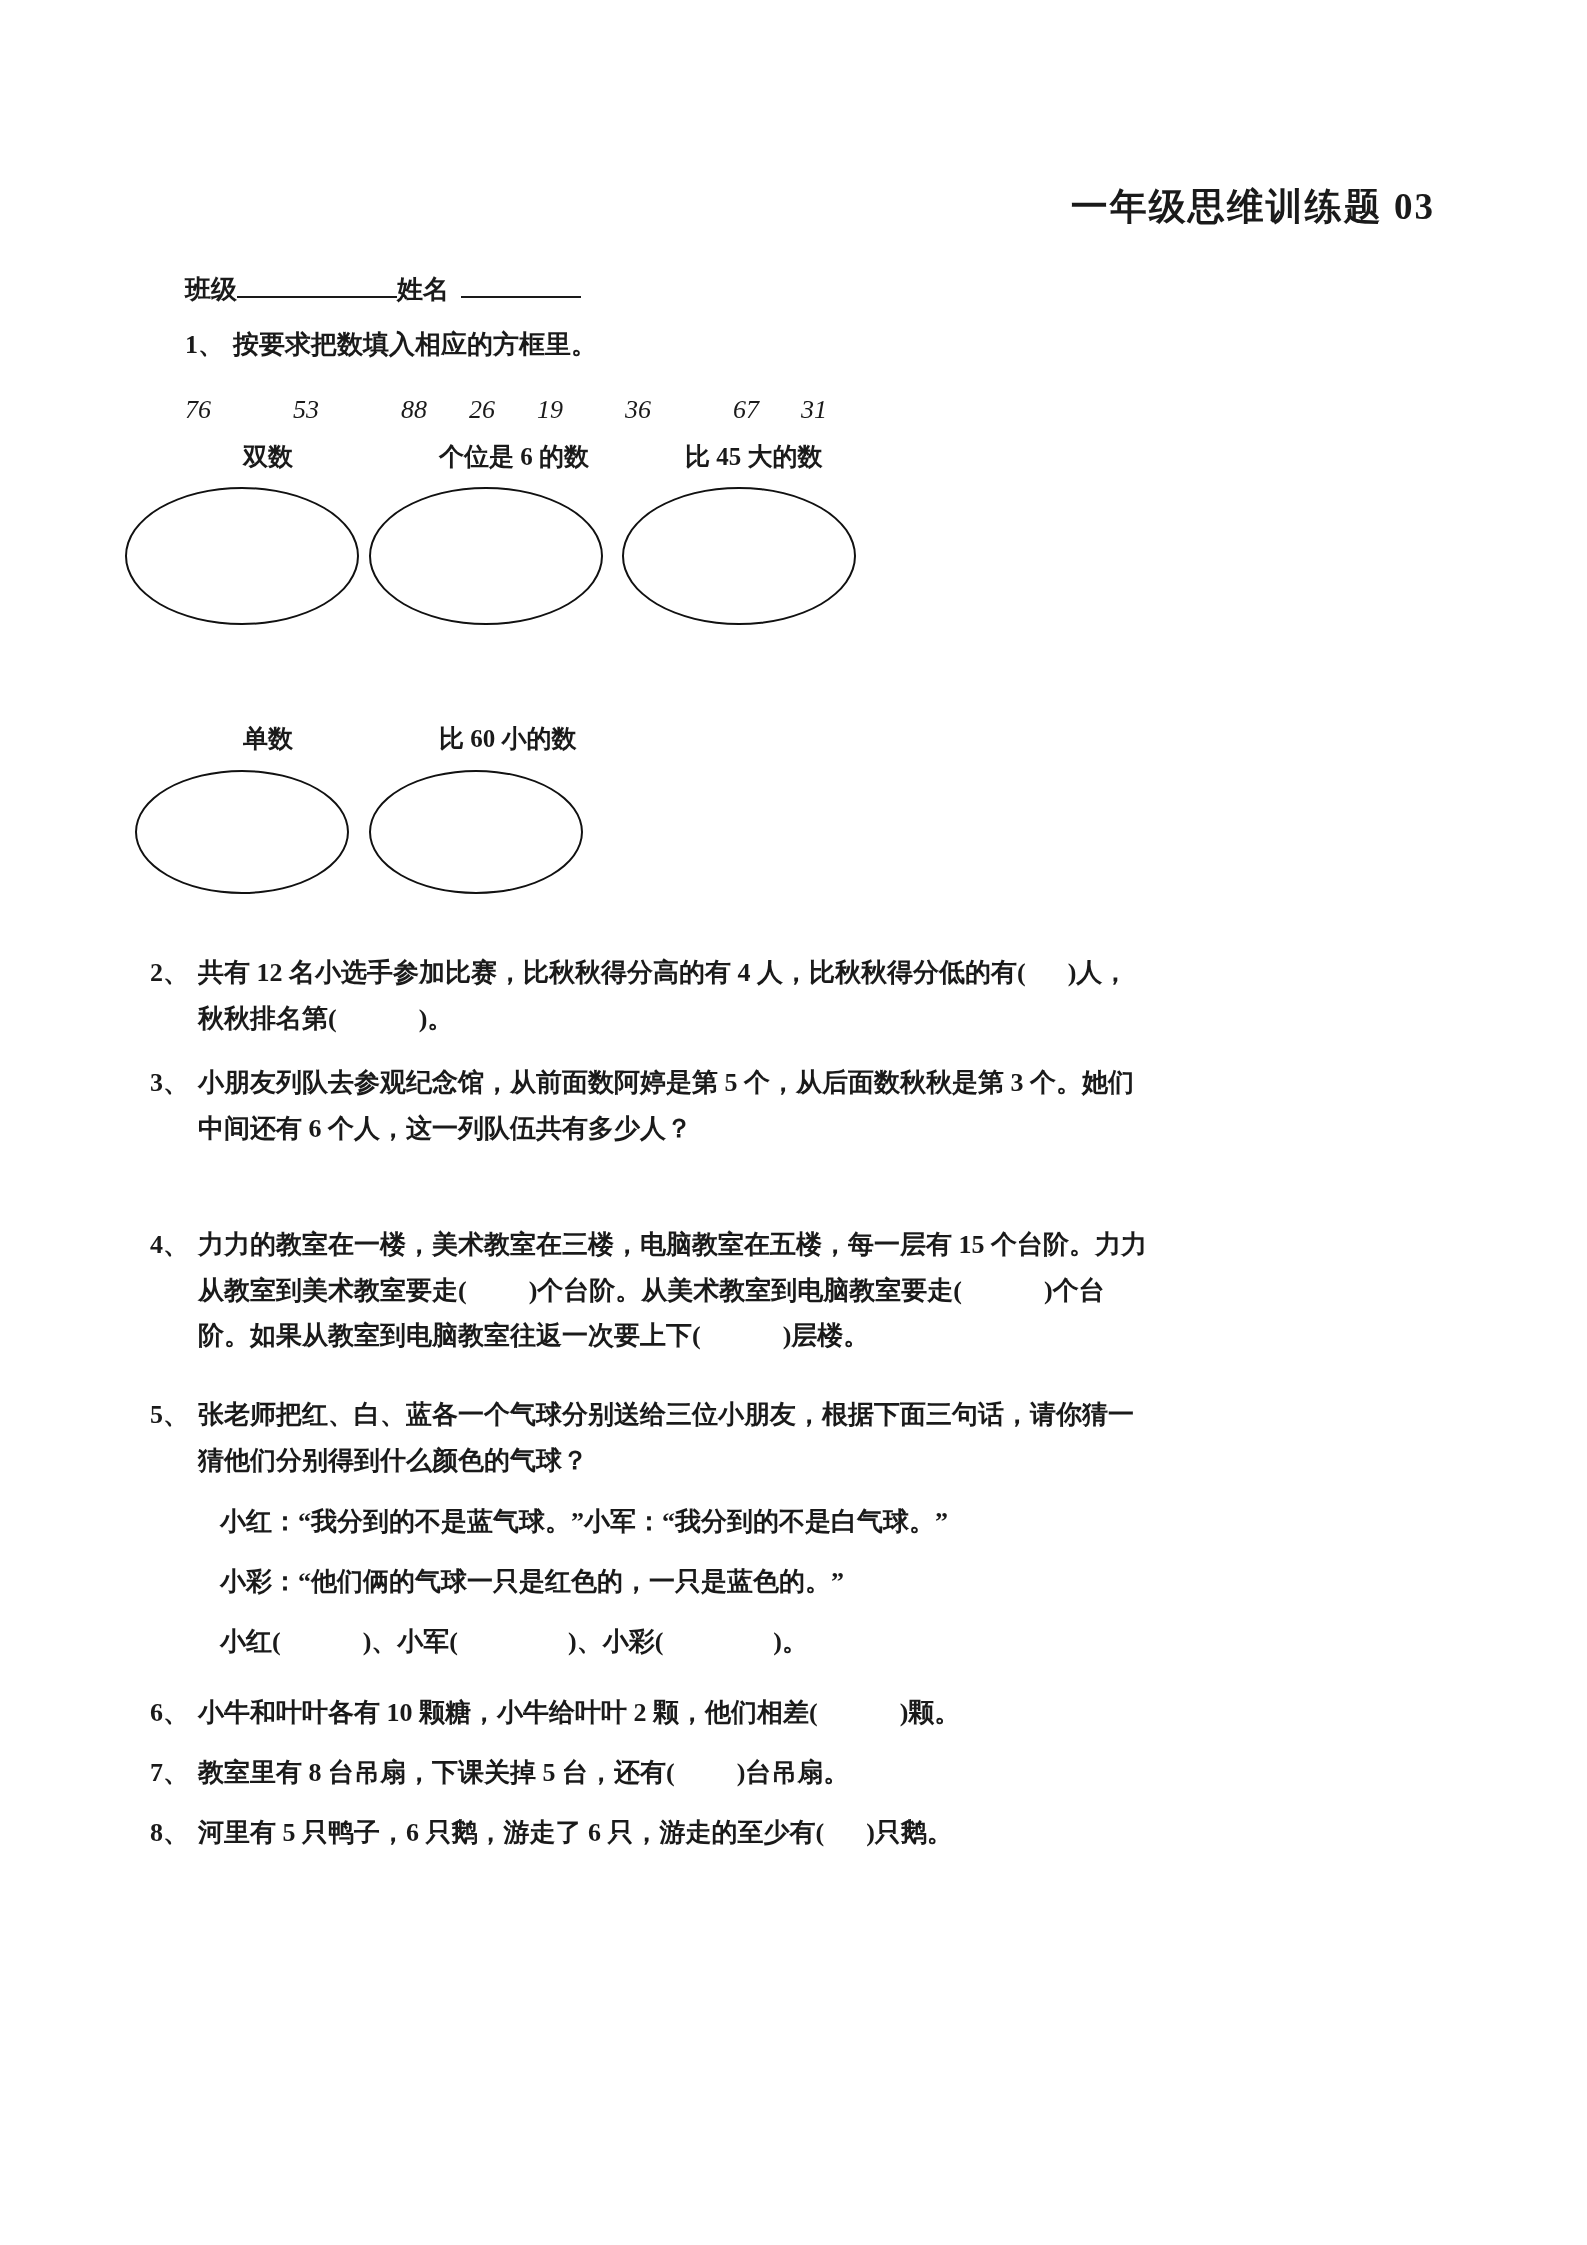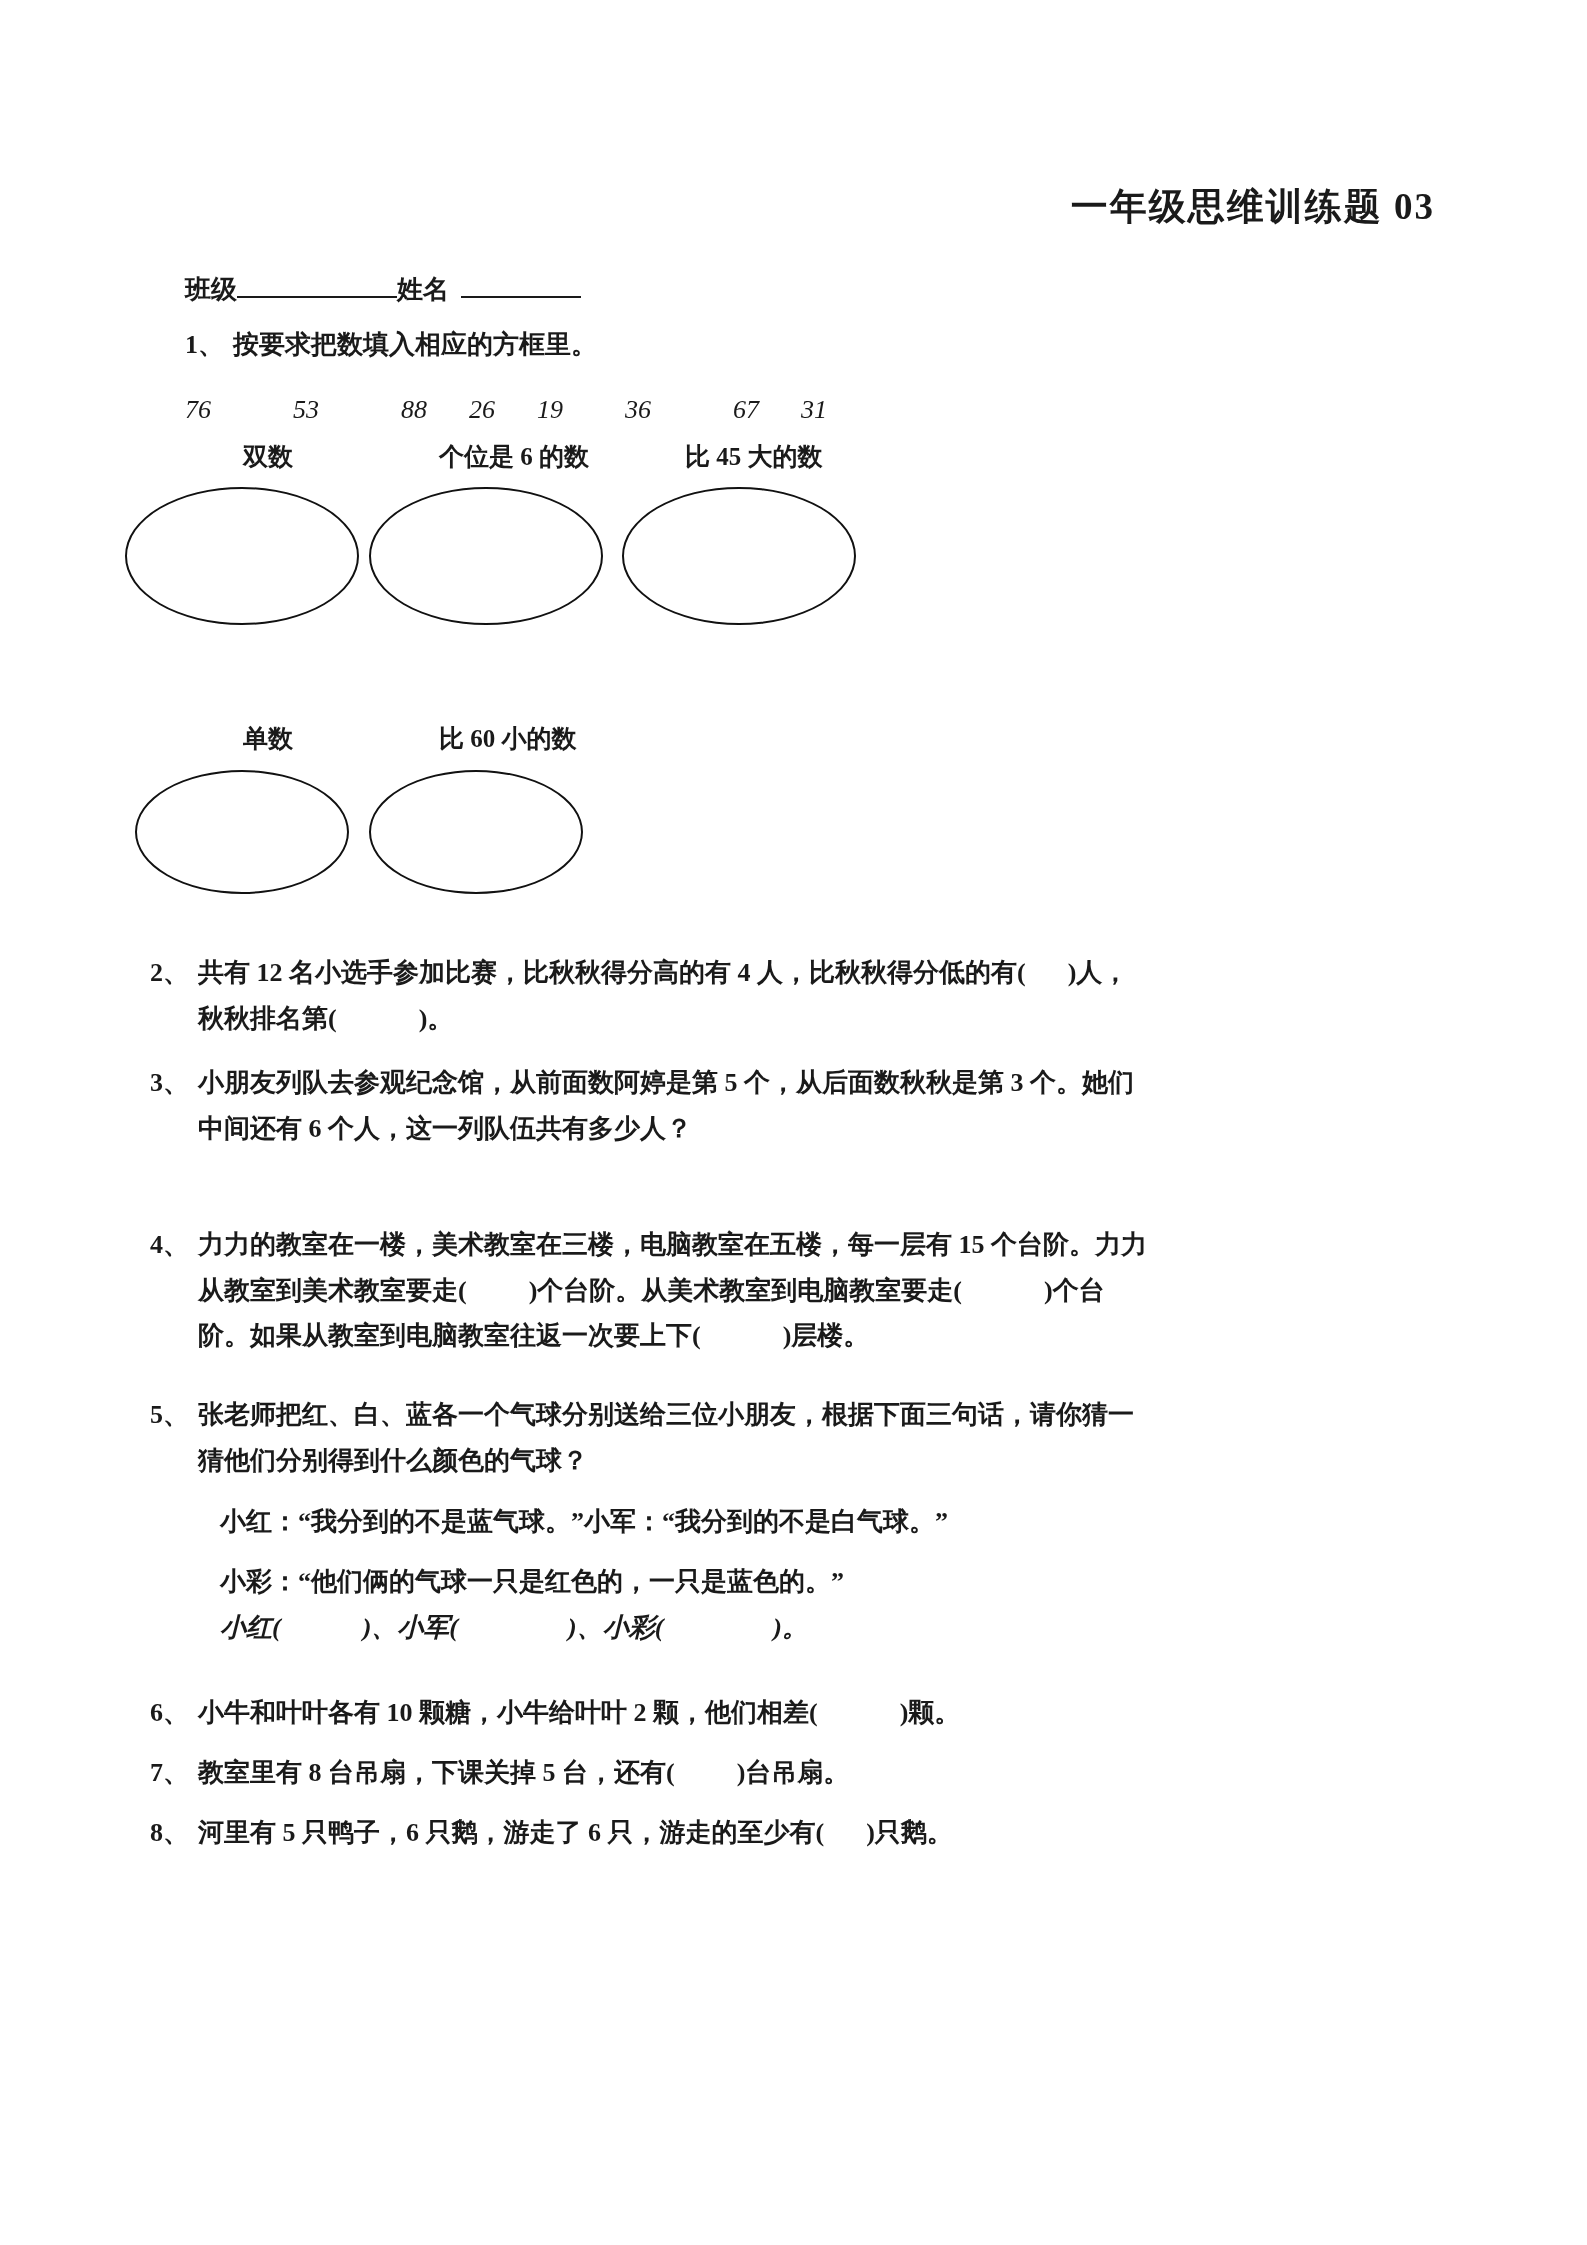--- a/index.html
+++ b/index.html
@@ -171,21 +171,21 @@
     <div><span class="qnum">4、</span><span>力力的教室在一楼，美术教室在三楼，电脑教室在五楼，每一层有 15 个台阶。力力</span></div>
     <div><span class="indent"></span><span>从教室到美术教室要走(</span><span class="gapM"></span><span>)个台阶。从美术教室到电脑教室要走(</span><span class="gapL"></span><span>)个台</span></div>
     <div><span class="indent"></span><span>阶。如果从教室到电脑教室往返一次要上下(</span><span class="gapL"></span><span>)层楼。</span></div>
   </div>
 
   <div class="qbody" style="top:1392px; left:-35px; line-height:1.78;">
     <div><span class="qnum">5、</span><span>张老师把红、白、蓝各一个气球分别送给三位小朋友，根据下面三句话，请你猜一</span></div>
     <div><span class="indent"></span><span>猜他们分别得到什么颜色的气球？</span></div>
     <div style="margin-top:14px;"><span class="indent"></span><span style="display:inline-block;width:22px;"></span><span>小红：“我分到的不是蓝气球。”小军：“我分到的不是白气球。”</span></div>
     <div style="margin-top:14px;"><span class="indent"></span><span style="display:inline-block;width:22px;"></span><span>小彩：“他们俩的气球一只是红色的，一只是蓝色的。”</span></div>
-    <div style="margin-top:0;font-style:italic;"><span class="indent"></span><span style="display:inline-block;width:22px;"></span><span>小红(</span><span class="gapL"></span><span>)、小军(</span><span class="gapL"></span><span style="display:inline-block;width:28px;"></span><span>)、小彩(</span><span class="gapL"></span><span style="display:inline-block;width:28px;"></span><span>)。</span></div>
+    <div style="margin-top:14px;"><span class="indent"></span><span style="display:inline-block;width:22px;"></span><span>小红(</span><span class="gapL"></span><span>)、小军(</span><span class="gapL"></span><span style="display:inline-block;width:28px;"></span><span>)、小彩(</span><span class="gapL"></span><span style="display:inline-block;width:28px;"></span><span>)。</span></div>
   </div>
 
   <div class="q" style="top:1700px; left:-35px;">
     <span class="qnum">6、</span><span>小牛和叶叶各有 10 颗糖，小牛给叶叶 2 颗，他们相差(</span><span class="gapL"></span><span>)颗。</span>
   </div>
 
   <div class="q" style="top:1760px; left:-35px;">
     <span class="qnum">7、</span><span>教室里有 8 台吊扇，下课关掉 5 台，还有(</span><span class="gapM"></span><span>)台吊扇。</span>
   </div>
 

